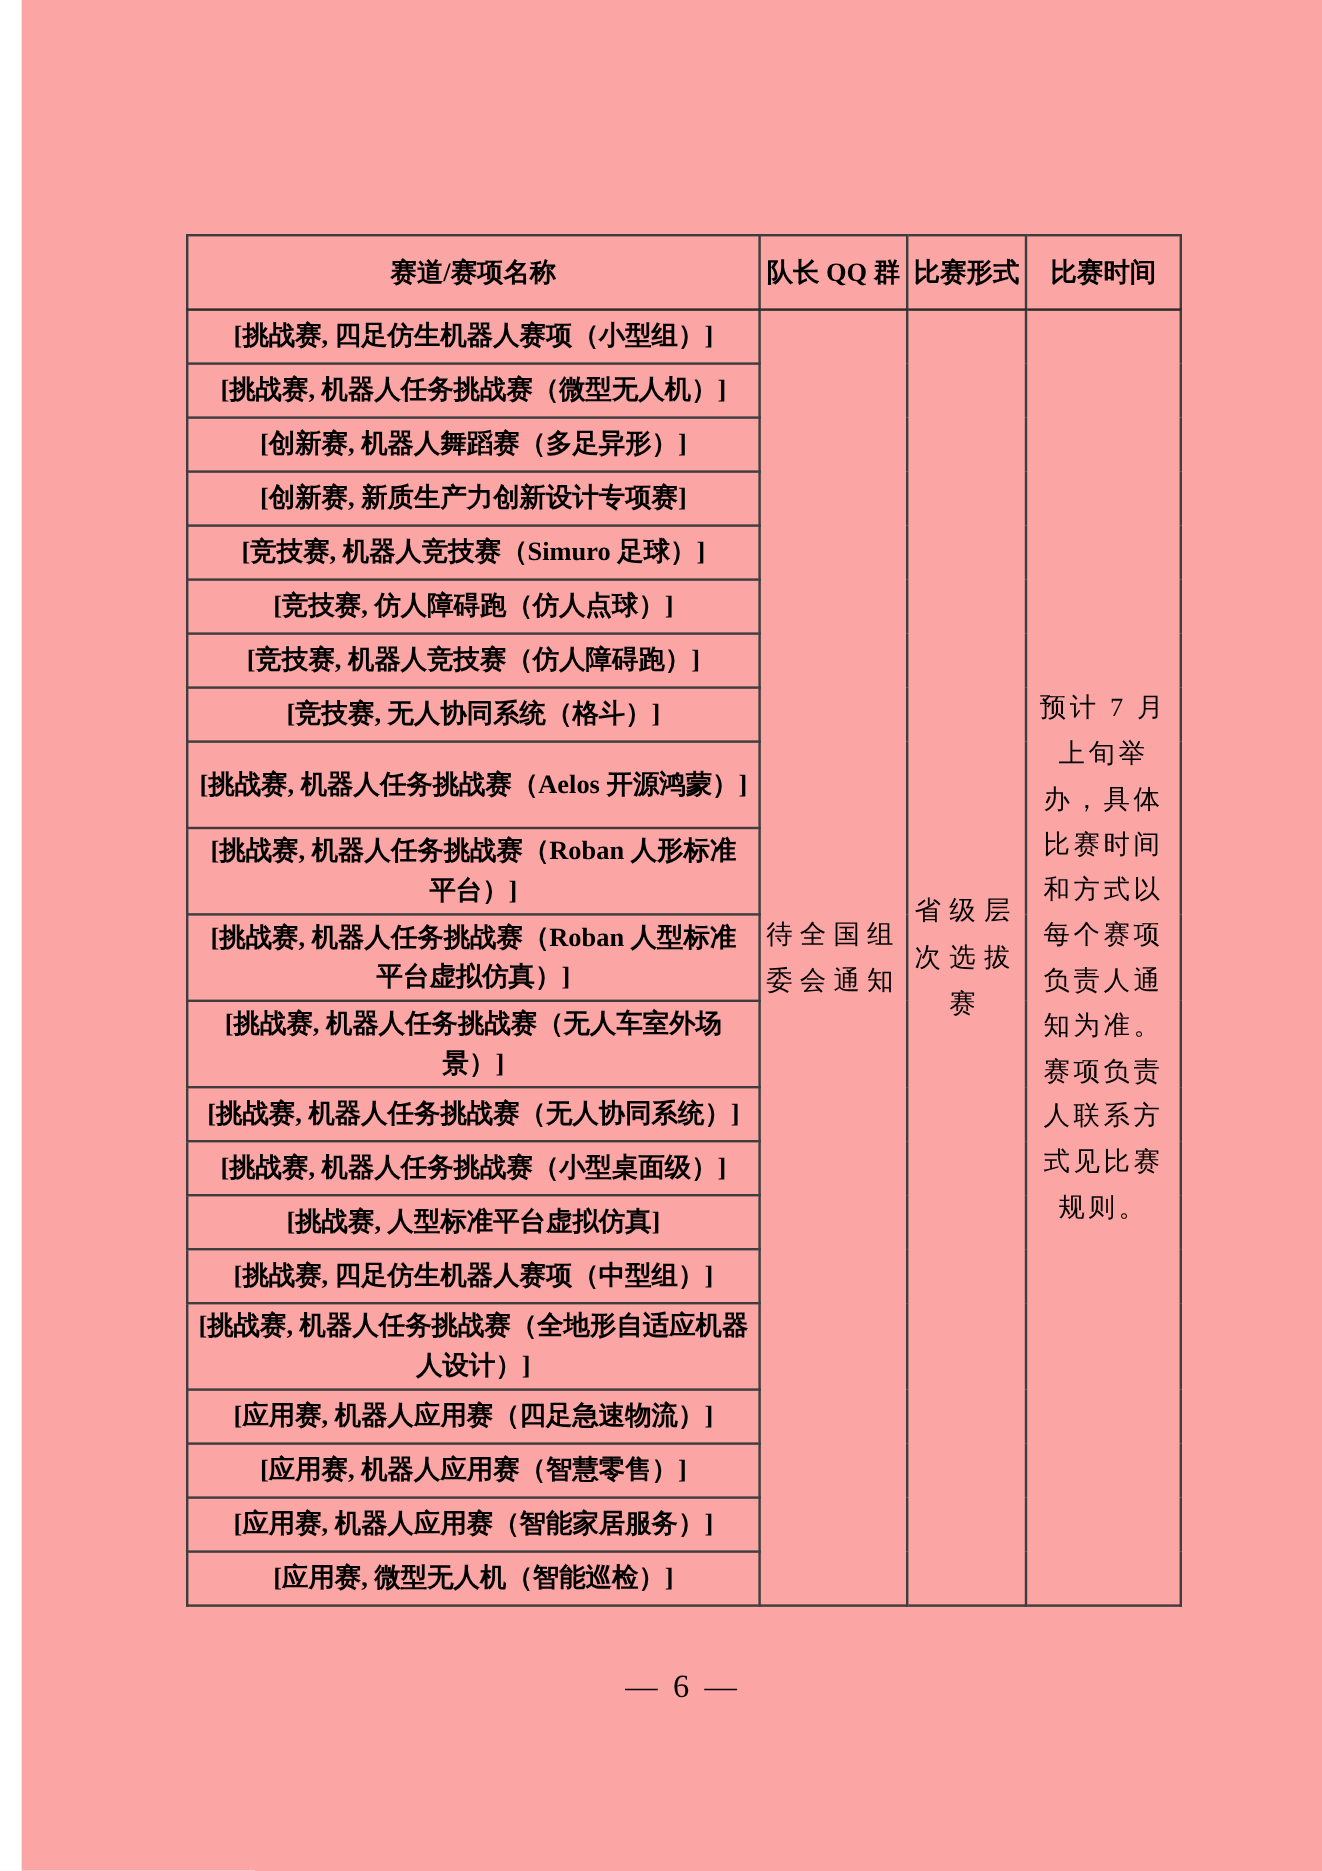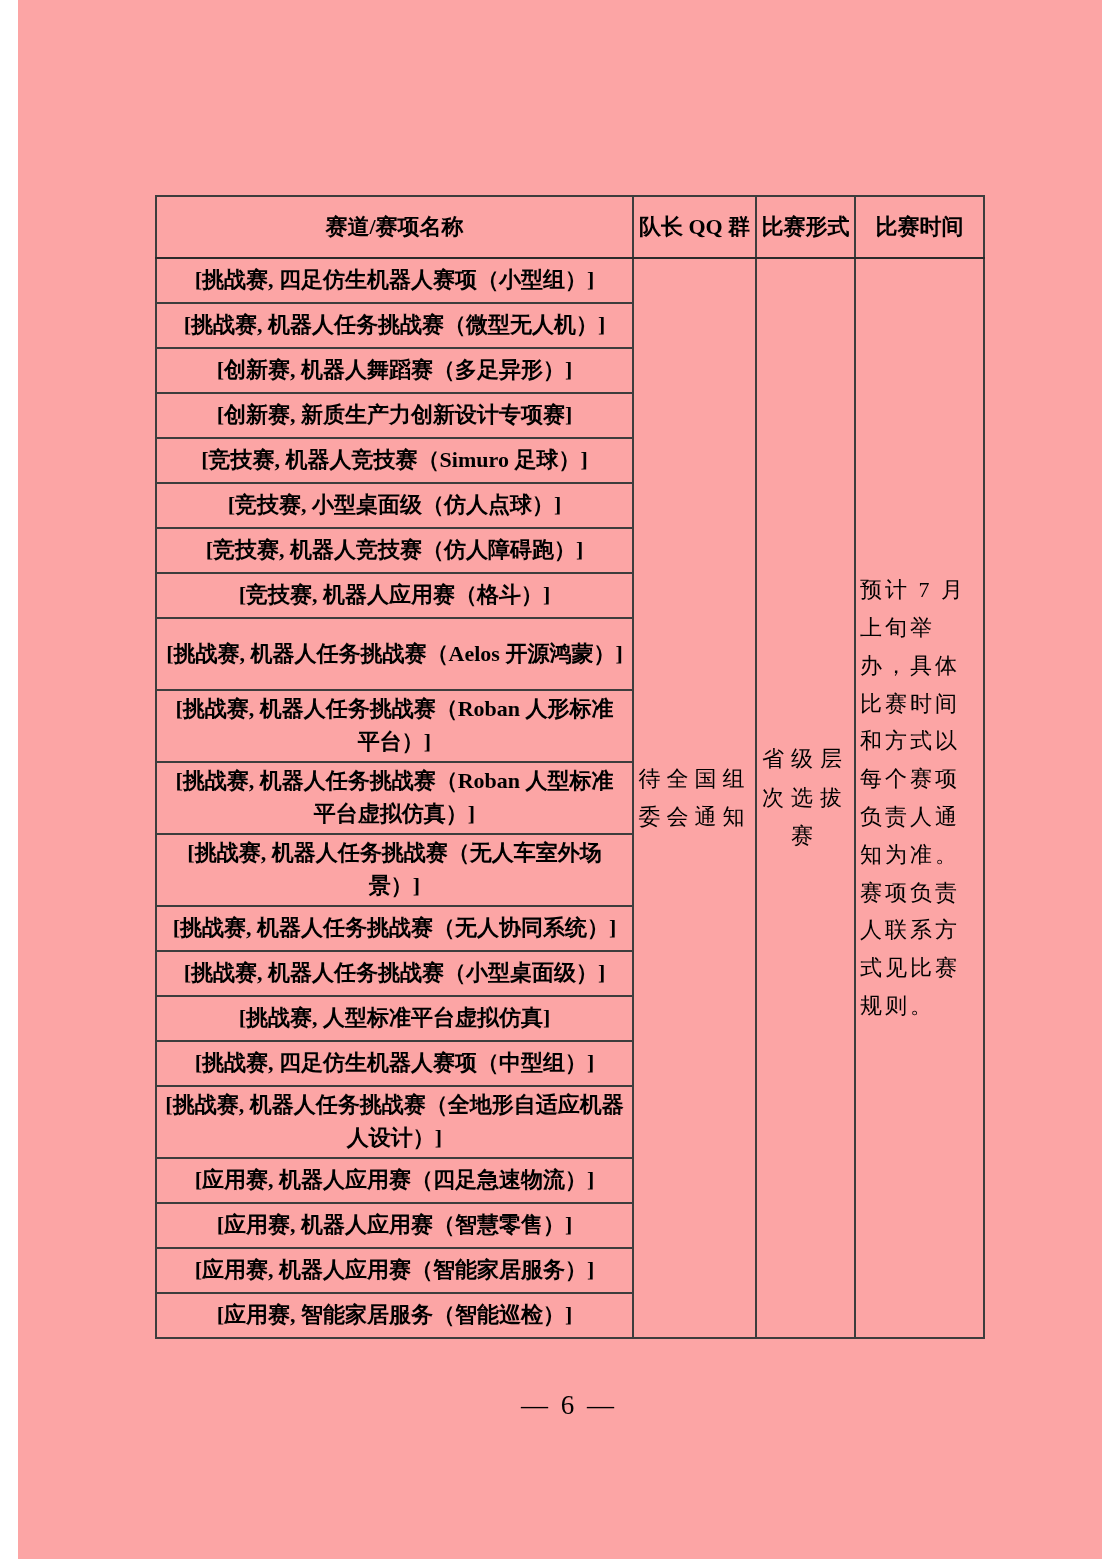--- a/index.html
+++ b/index.html
@@ -67,21 +67,21 @@
     padding: 0 2px;
     margin-left: 34px;
   }
   td.fmt-cell {
     text-align: center;
     letter-spacing: 7px;
     line-height: 1.75;
     padding: 16px 3px;
   }
   td.time-cell {
-    text-align: left;
+    text-align: center;
     letter-spacing: 3px;
     line-height: 1.72;
     padding: 0 4px;
   }
   .page-number {
     position: absolute;
     left: 0;
     top: 1390px;
     width: 100%;
     text-align: center;
@@ -122,27 +122,27 @@
       <tr>
         <td class="event-cell">[创新赛, 机器人舞蹈赛（多足异形）]</td>
       </tr>
       <tr>
         <td class="event-cell">[创新赛, 新质生产力创新设计专项赛]</td>
       </tr>
       <tr>
         <td class="event-cell">[竞技赛, 机器人竞技赛（Simuro 足球）]</td>
       </tr>
       <tr>
-        <td class="event-cell">[竞技赛, 小型桌面级（仿人点球）]</td>
+        <td class="event-cell">[竞技赛, 仿人障碍跑（仿人点球）]</td>
       </tr>
       <tr>
         <td class="event-cell">[竞技赛, 机器人竞技赛（仿人障碍跑）]</td>
       </tr>
       <tr>
-        <td class="event-cell">[竞技赛, 机器人应用赛（格斗）]</td>
+        <td class="event-cell">[竞技赛, 无人协同系统（格斗）]</td>
       </tr>
       <tr class="tall">
         <td class="event-cell">[挑战赛, 机器人任务挑战赛（Aelos 开源鸿蒙）]</td>
       </tr>
       <tr class="tall">
         <td class="event-cell">[挑战赛, 机器人任务挑战赛（Roban 人形标准平台）]</td>
       </tr>
       <tr class="tall">
         <td class="event-cell">[挑战赛, 机器人任务挑战赛（Roban 人型标准平台虚拟仿真）]</td>
       </tr>
@@ -167,20 +167,20 @@
       <tr>
         <td class="event-cell">[应用赛, 机器人应用赛（四足急速物流）]</td>
       </tr>
       <tr>
         <td class="event-cell">[应用赛, 机器人应用赛（智慧零售）]</td>
       </tr>
       <tr>
         <td class="event-cell">[应用赛, 机器人应用赛（智能家居服务）]</td>
       </tr>
       <tr>
-        <td class="event-cell">[应用赛, 智能家居服务（智能巡检）]</td>
+        <td class="event-cell">[应用赛, 微型无人机（智能巡检）]</td>
       </tr>
     </tbody>
   </table>
 
   <div class="page-number">— 6 —</div>
 
 </div>
 
 </body></html>

